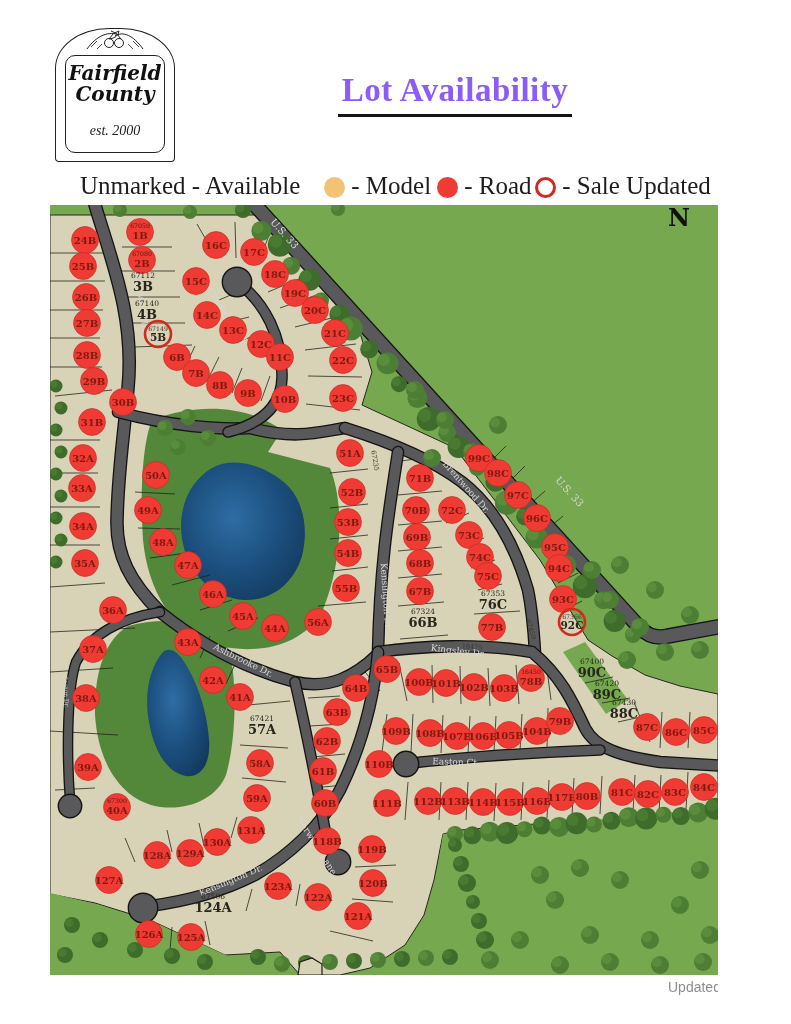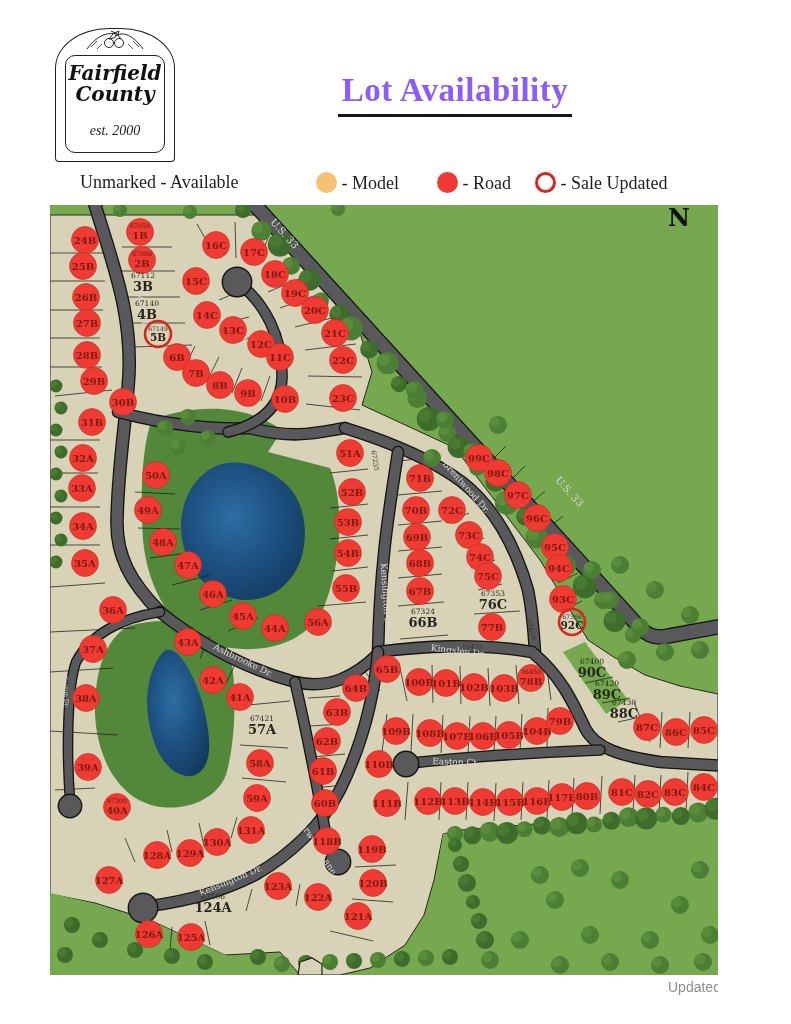--- a/index.html
+++ b/index.html
@@ -12,21 +12,21 @@
         border:1.2px solid #222;border-radius:10px;}
   #logo .sprig{position:absolute;top:-2px;left:50%;transform:translateX(-50%);}
   #logo .nm{position:absolute;top:34px;left:0;right:0;text-align:center;
         font-style:italic;font-weight:bold;font-size:20px;line-height:21px;color:#111;
         font-family:"DejaVu Serif",serif;}
   #logo .est{position:absolute;bottom:22px;left:0;right:0;text-align:center;
         font-style:italic;font-size:14px;color:#222;}
   #title{position:absolute;left:300px;top:72px;width:310px;text-align:center;
         font-size:33px;font-weight:bold;color:#8b5cf6;letter-spacing:.5px;}
   #title span{display:inline-block;border-bottom:3px solid #151515;padding:0 4px 5px 4px;}
-  #legend{position:absolute;left:0;top:170px;width:791px;height:34px;font-size:18px;color:#1d1d1d;}
+  #legend{position:absolute;left:0;top:170px;width:791px;height:34px;font-size:25px;color:#1d1d1d;}
   #legend .item{position:absolute;top:2px;white-space:nowrap;}
   .dot{display:inline-block;width:21px;height:21px;border-radius:50%;vertical-align:-4px;}
   
   #map{position:absolute;left:50px;top:205px;}
   .road-case{fill:none;stroke:#141414;stroke-linecap:round;}
   .road-fill{fill:none;stroke:#59595c;stroke-linecap:round;}
   .street-label{fill:#d8d8d3;font-family:"DejaVu Serif",serif;}
   .anno{fill:#3a382c;font-family:"DejaVu Serif",serif;}
   .divs{stroke:#1e1e16;stroke-width:.9;opacity:.85;}
   
@@ -51,21 +51,21 @@
       <div>Fairfield</div>
       <div>County</div>
     </div>
     <div class="est">est. 2000</div>
   </div>
 
   <div id="title"><span>Lot Availability</span></div>
 
   <div id="legend">
     <span class="item" style="left:80px">Unmarked - Available</span>
-    <span class="item" style="left:316px">
+    <span class="item" style="left:324px">
       <span class="dot" id="dot-model" style="background: rgb(244, 194, 116);"></span>
       <span>- Model</span></span>
     <span class="item" style="left:437px">
       <span class="dot" id="dot-sold" style="background: rgb(239, 59, 51);"></span>
       <span>- Road</span></span>
     <span class="item" style="left:535px">
       <span class="dot" id="dot-pending" style="background: rgb(255, 255, 255); border: 3px solid rgb(214, 41, 29); width: 15px; height: 15px;"></span>
       <span>- Sale Updated</span></span>
   </div>
 

